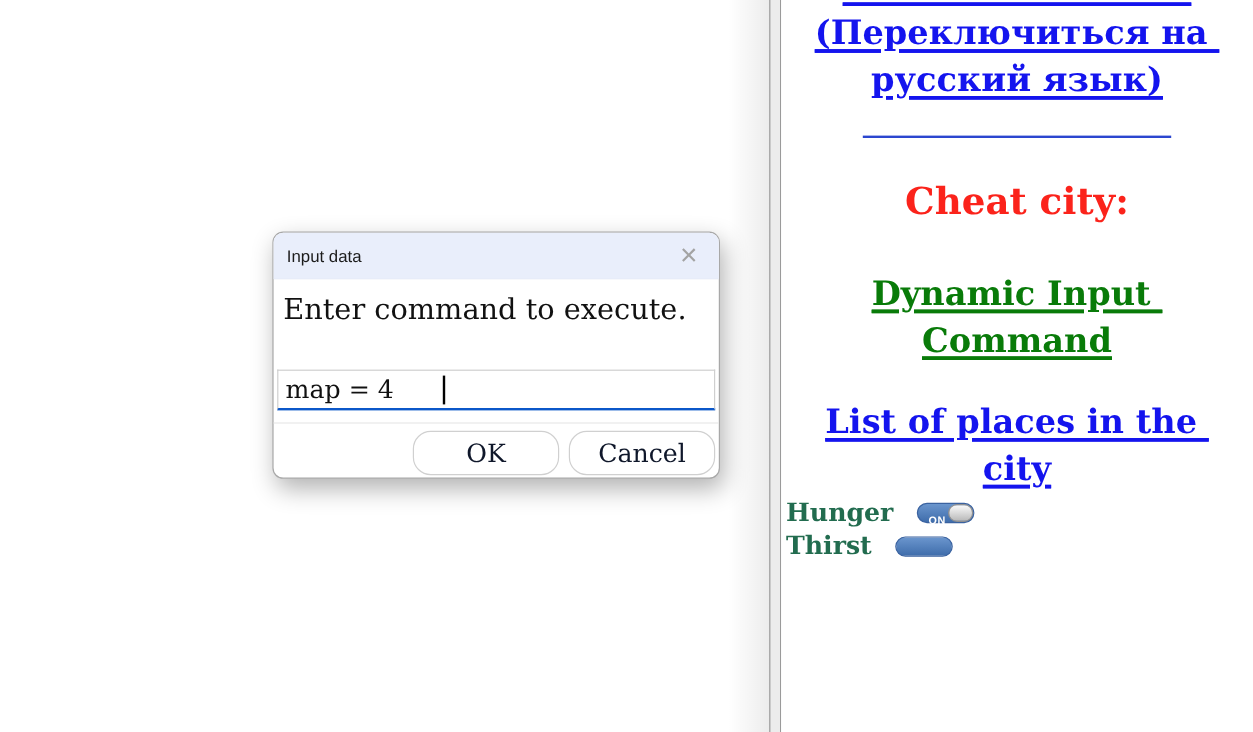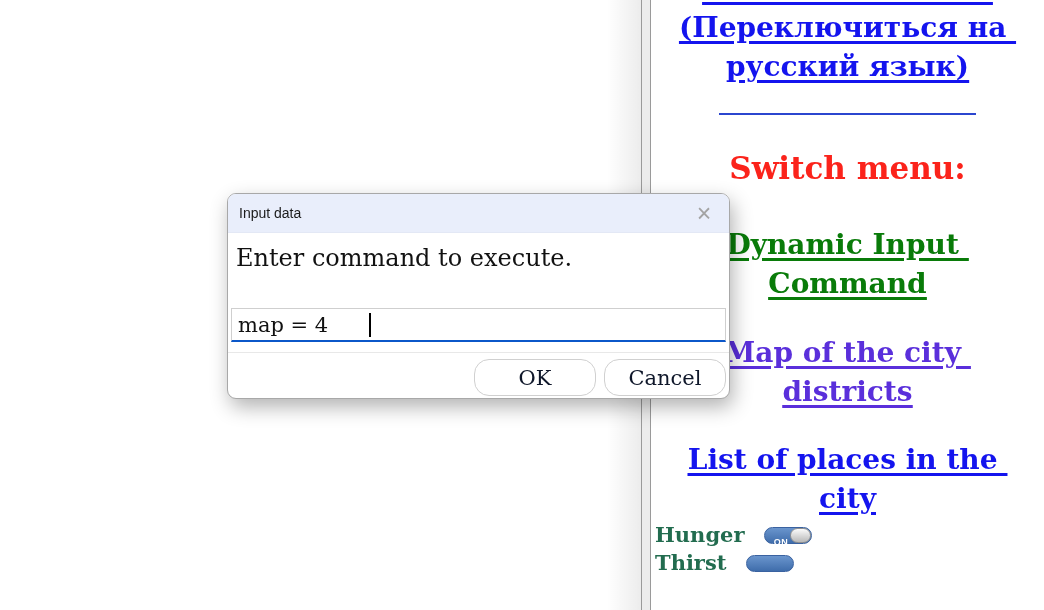--- a/index.html
+++ b/index.html
@@ -9,21 +9,21 @@
   
   .main-area { position:absolute; left:0; top:0; width:641px; height:610px; background:#fff; }
   .main-area::after { content:""; position:absolute; right:0; top:0; bottom:0; width:34px;
     background:linear-gradient(to right, rgba(0,0,0,0), rgba(0,0,0,0.075)); }
 
   
   .frame-divider { position:absolute; left:641px; top:0; width:10px; height:610px;
     background:#ececec; border-left:1px solid #9a9a9a; border-right:1px solid #9a9a9a; }
 
   
-  .dialog { position:absolute; left:227px; top:193px; width:503px; height:206px;
+  .dialog { position:absolute; left:227px; top:193px; width:373px; height:206px;
     background:#fff; border:1px solid #a8a8a8; border-radius:9px; z-index:10;
     box-shadow:3px 8px 20px rgba(0,0,0,0.30); }
   .dlg-titlebar { position:absolute; top:0; left:0; right:0; height:39px; background:#e9eefb;
     border-bottom:1px solid #e3e8f5; border-radius:8px 8px 0 0; display:flex; align-items:center;
     font-family:"Liberation Sans", sans-serif; font-size:14px; color:#1b1b1b; padding-left:11px; }
   .dlg-close { position:absolute; top:4px; right:10px; width:30px; height:30px; display:flex;
     align-items:center; justify-content:center; font-family:"Liberation Sans", sans-serif;
     font-size:25px; font-weight:300; color:#a3a3a3; cursor:pointer; }
   .dlg-msg { position:absolute; top:50px; left:8px; font-size:24px; color:#111; }
   .dlg-input { position:absolute; top:114px; left:3px; right:3px; height:34px; background:#fff;
@@ -76,31 +76,27 @@
 
 <div class="sidebar">
   <a class="s-link link-blue ru-link">
     <span>Switch to Russian&nbsp;</span>
     <span>(Переключиться на&nbsp;</span>
     <span>русский язык)</span>
   </a>
 
   <div class="blue-hr"></div>
 
-  <div class="cheat">Switch menu:</div>
+  <div class="cheat">Cheat city:</div>
 
   <a class="s-link link-green lnk-1">
     <span>Dynamic Input&nbsp;</span>
     <span>Command</span>
   </a>
 
-  <a class="s-link link-visited lnk-2">
-    <span>Map of the city&nbsp;</span>
-    <span>districts</span>
-  </a>
 
   <a class="s-link link-blue lnk-3">
     <span>List of places in the&nbsp;</span>
     <span>city</span>
   </a>
 
   <div class="stats">
     <div class="stat-row">
       <span>Hunger</span>
       <span class="toggle">

